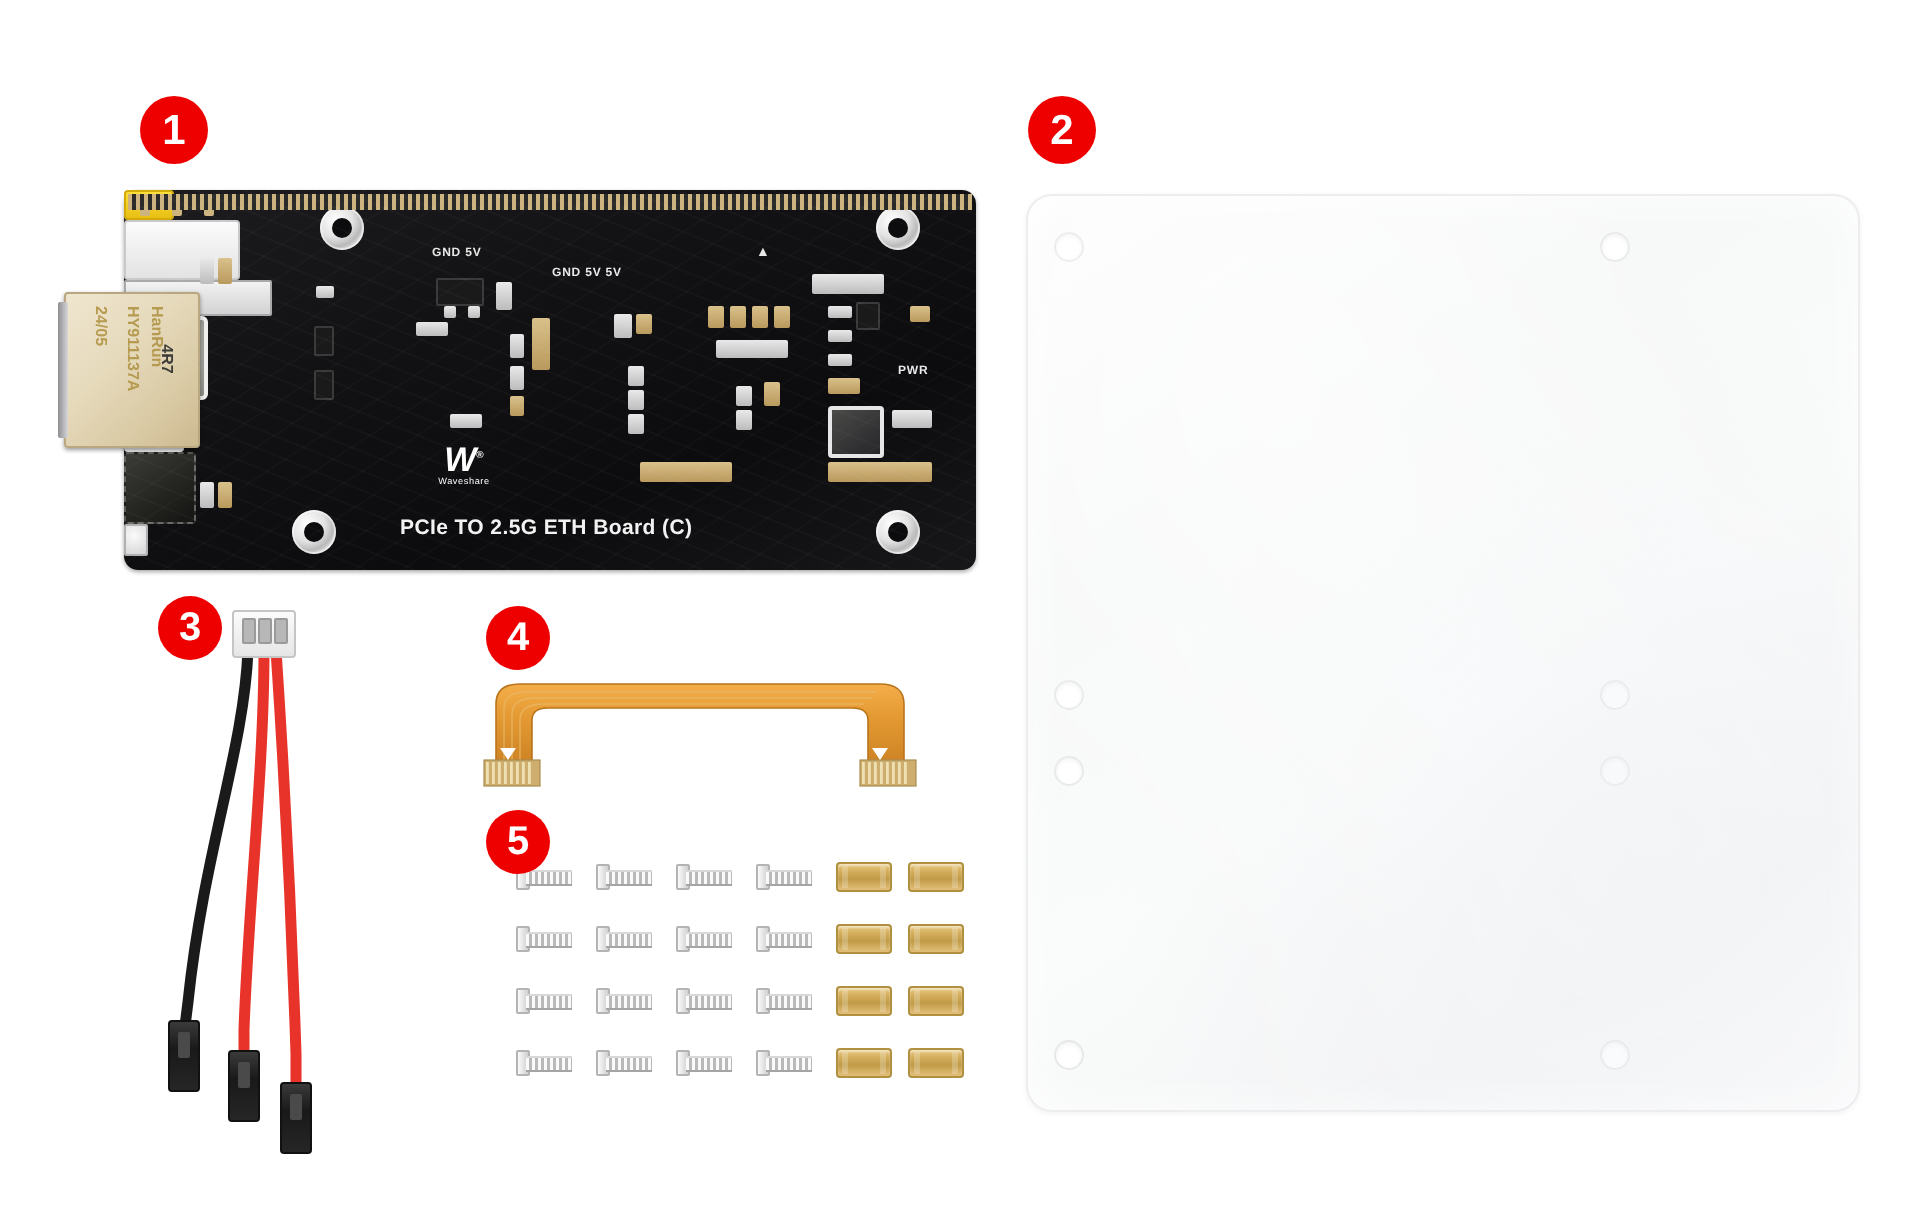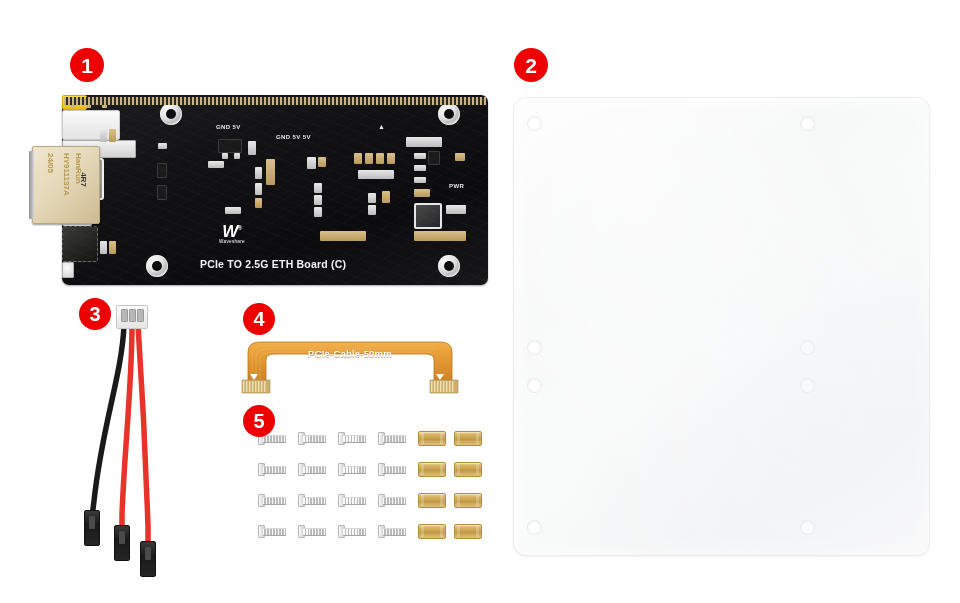--- a/index.html
+++ b/index.html
@@ -355,21 +355,20 @@
         <rect x="197" y="43" width="1.4" height="11"></rect>
           <rect x="200" y="43" width="1.4" height="11"></rect>
         <rect x="203" y="43" width="1.4" height="11"></rect>
           <rect x="206" y="43" width="1.4" height="11"></rect>
         <rect x="209" y="43" width="1.4" height="11"></rect>
           <rect x="212" y="43" width="1.4" height="11"></rect>
       </g>
       <polygon points="10,36 18,36 14,42" fill="#ffffff"></polygon>
       <polygon points="196,36 204,36 200,42" fill="#ffffff"></polygon>
     </svg>
-    <div class="flex-label">PCIe-Cable-50mm</div>
   </div>
 
   <div class="hw">
     <div class="screw" style="left:0px;top:0px;">
         <span class="head"></span>
         <span class="shaft"></span>
       </div>
     <div class="screw" style="left:40px;top:0px;">
         <span class="head"></span>
         <span class="shaft"></span>

